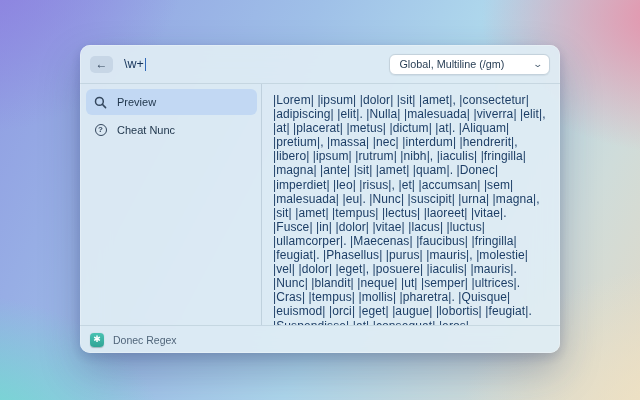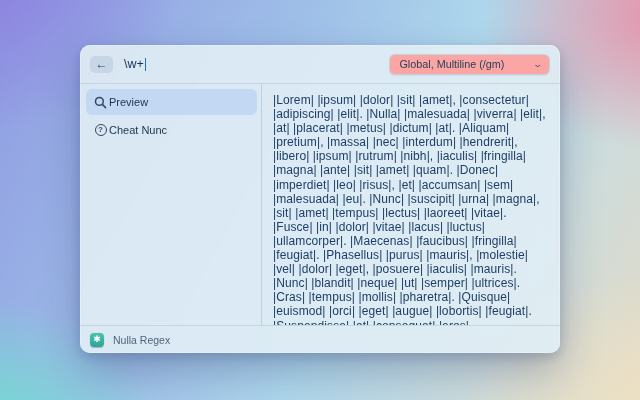--- a/index.html
+++ b/index.html
@@ -36,37 +36,37 @@
     color:#2e4258; font-size:12px; line-height:1;
     cursor:default;
   }
   .pattern {
     margin-left:11px; font-size:12.5px; color:#16345a; display:flex; align-items:center;
   }
   .caret { width:1.5px; height:13px; background:#2f68b8; margin-left:1px; }
   .flags-select {
     margin-left:auto;
     height:21px; min-width:156px;
-    background:#fca5a5;
+    background:#ffffff;
     border:1px solid #c4d2dc;
     border-radius:6px;
     display:flex; align-items:center;
     padding:0 7px 0 9px;
     font-size:10.8px; color:#2b4157;
     box-shadow:0 0.5px 1px rgba(40,60,90,0.08);
     gap:14px;
   }
   .flags-select .chev { margin-left:16px; font-size:9px; color:#4c6074; transform:scaleX(1.4); }
   
   .main { flex:1; display:flex; min-height:0; }
   .sidebar { flex:0 0 181px; padding:5px 4px 5px 6px; }
   .side-item {
     height:26px; border-radius:6px;
     display:flex; align-items:center;
-    padding:12px 8px; gap:2px;
+    padding:12px 8px; gap:10px;
     font-size:11px; color:#22384e;
     margin-bottom:2px;
   }
   .side-item.selected { background:#c2d8f3; }
   .side-icon { width:13px; height:13px; flex:0 0 13px; display:flex; align-items:center; justify-content:center; }
   .q-circle {
     width:12px; height:12px; border:1.2px solid #35485e; border-radius:50%;
     display:flex; align-items:center; justify-content:center;
     font-size:8px; font-weight:bold; color:#35485e; line-height:1;
   }
@@ -131,16 +131,16 @@
         </span>
         <span>Cheat Nunc</span>
       </div>
     </div>
     <div class="vdiv"></div>
     <div class="content">|Lorem| |ipsum| |dolor| |sit| |amet|, |consectetur| |adipiscing| |elit|. |Nulla| |malesuada| |viverra| |elit|, |at| |placerat| |metus| |dictum| |at|. |Aliquam| |pretium|, |massa| |nec| |interdum| |hendrerit|, |libero| |ipsum| |rutrum| |nibh|, |iaculis| |fringilla| |magna| |ante| |sit| |amet| |quam|. |Donec| |imperdiet| |leo| |risus|, |et| |accumsan| |sem| |malesuada| |eu|. |Nunc| |suscipit| |urna| |magna|, |sit| |amet| |tempus| |lectus| |laoreet| |vitae|. |Fusce| |in| |dolor| |vitae| |lacus| |luctus| |ullamcorper|. |Maecenas| |faucibus| |fringilla| |feugiat|. |Phasellus| |purus| |mauris|, |molestie| |vel| |dolor| |eget|, |posuere| |iaculis| |mauris|. |Nunc| |blandit| |neque| |ut| |semper| |ultrices|. |Cras| |tempus| |mollis| |pharetra|. |Quisque| |euismod| |orci| |eget| |augue| |lobortis| |feugiat|. |Suspendisse| |at| |consequat| |eros|.</div>
   </div>
 
   <div class="statusbar">
     <span class="app-badge">✱</span>
-    <span class="status-label">Nulla Regex</span>
+    <span class="status-label">Donec Regex</span>
   </div>
 
 </div>
 
 </body></html>

